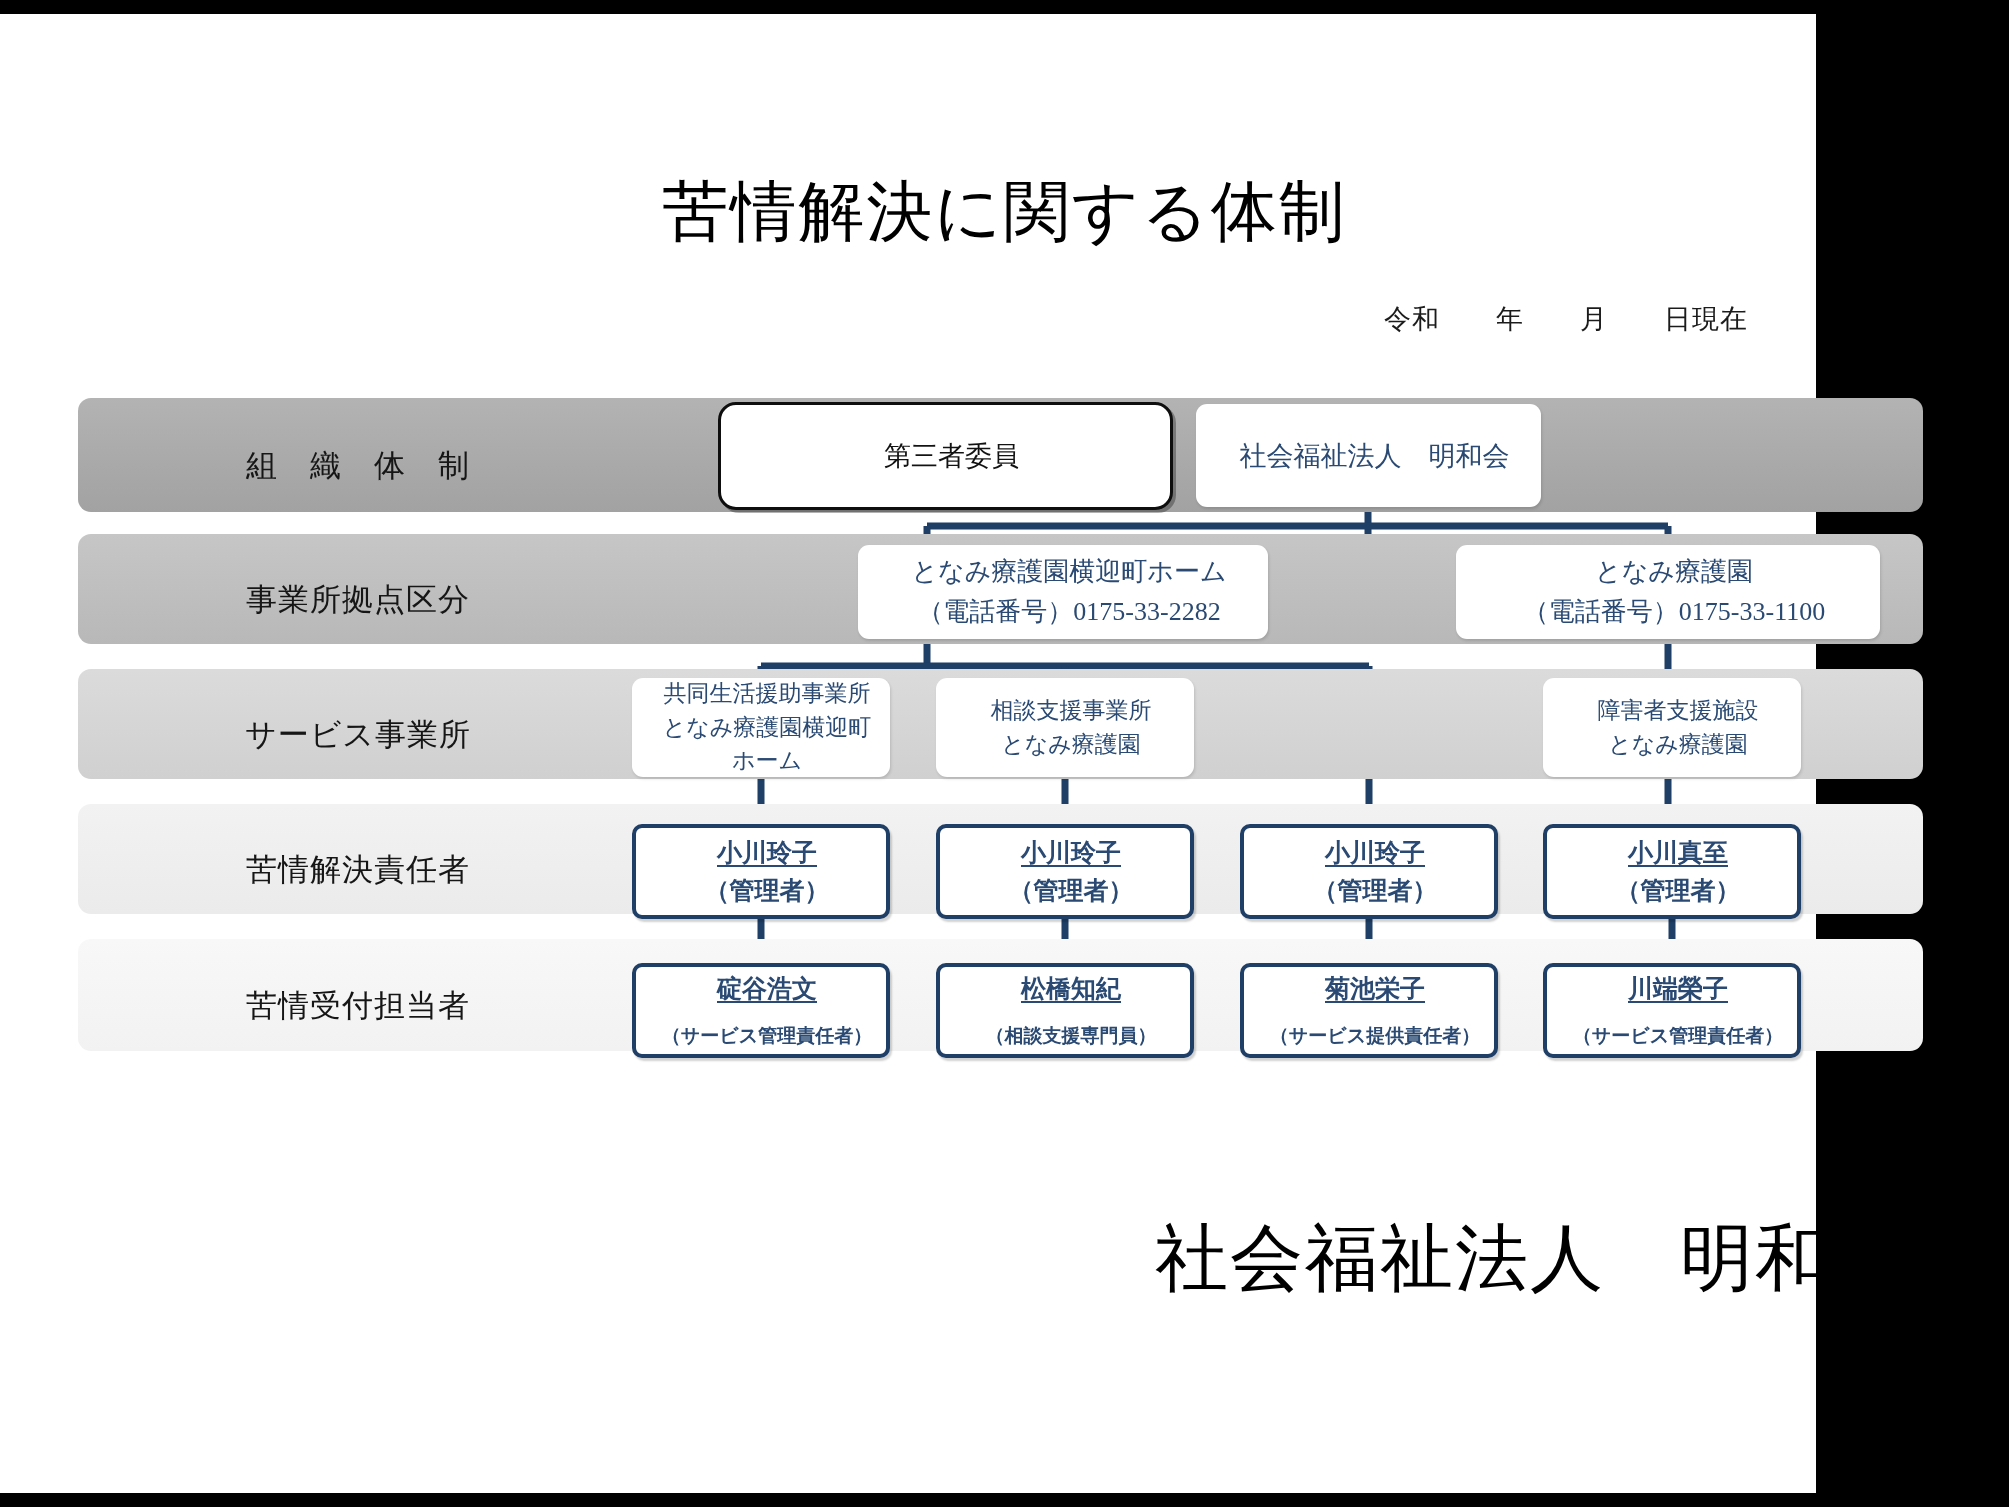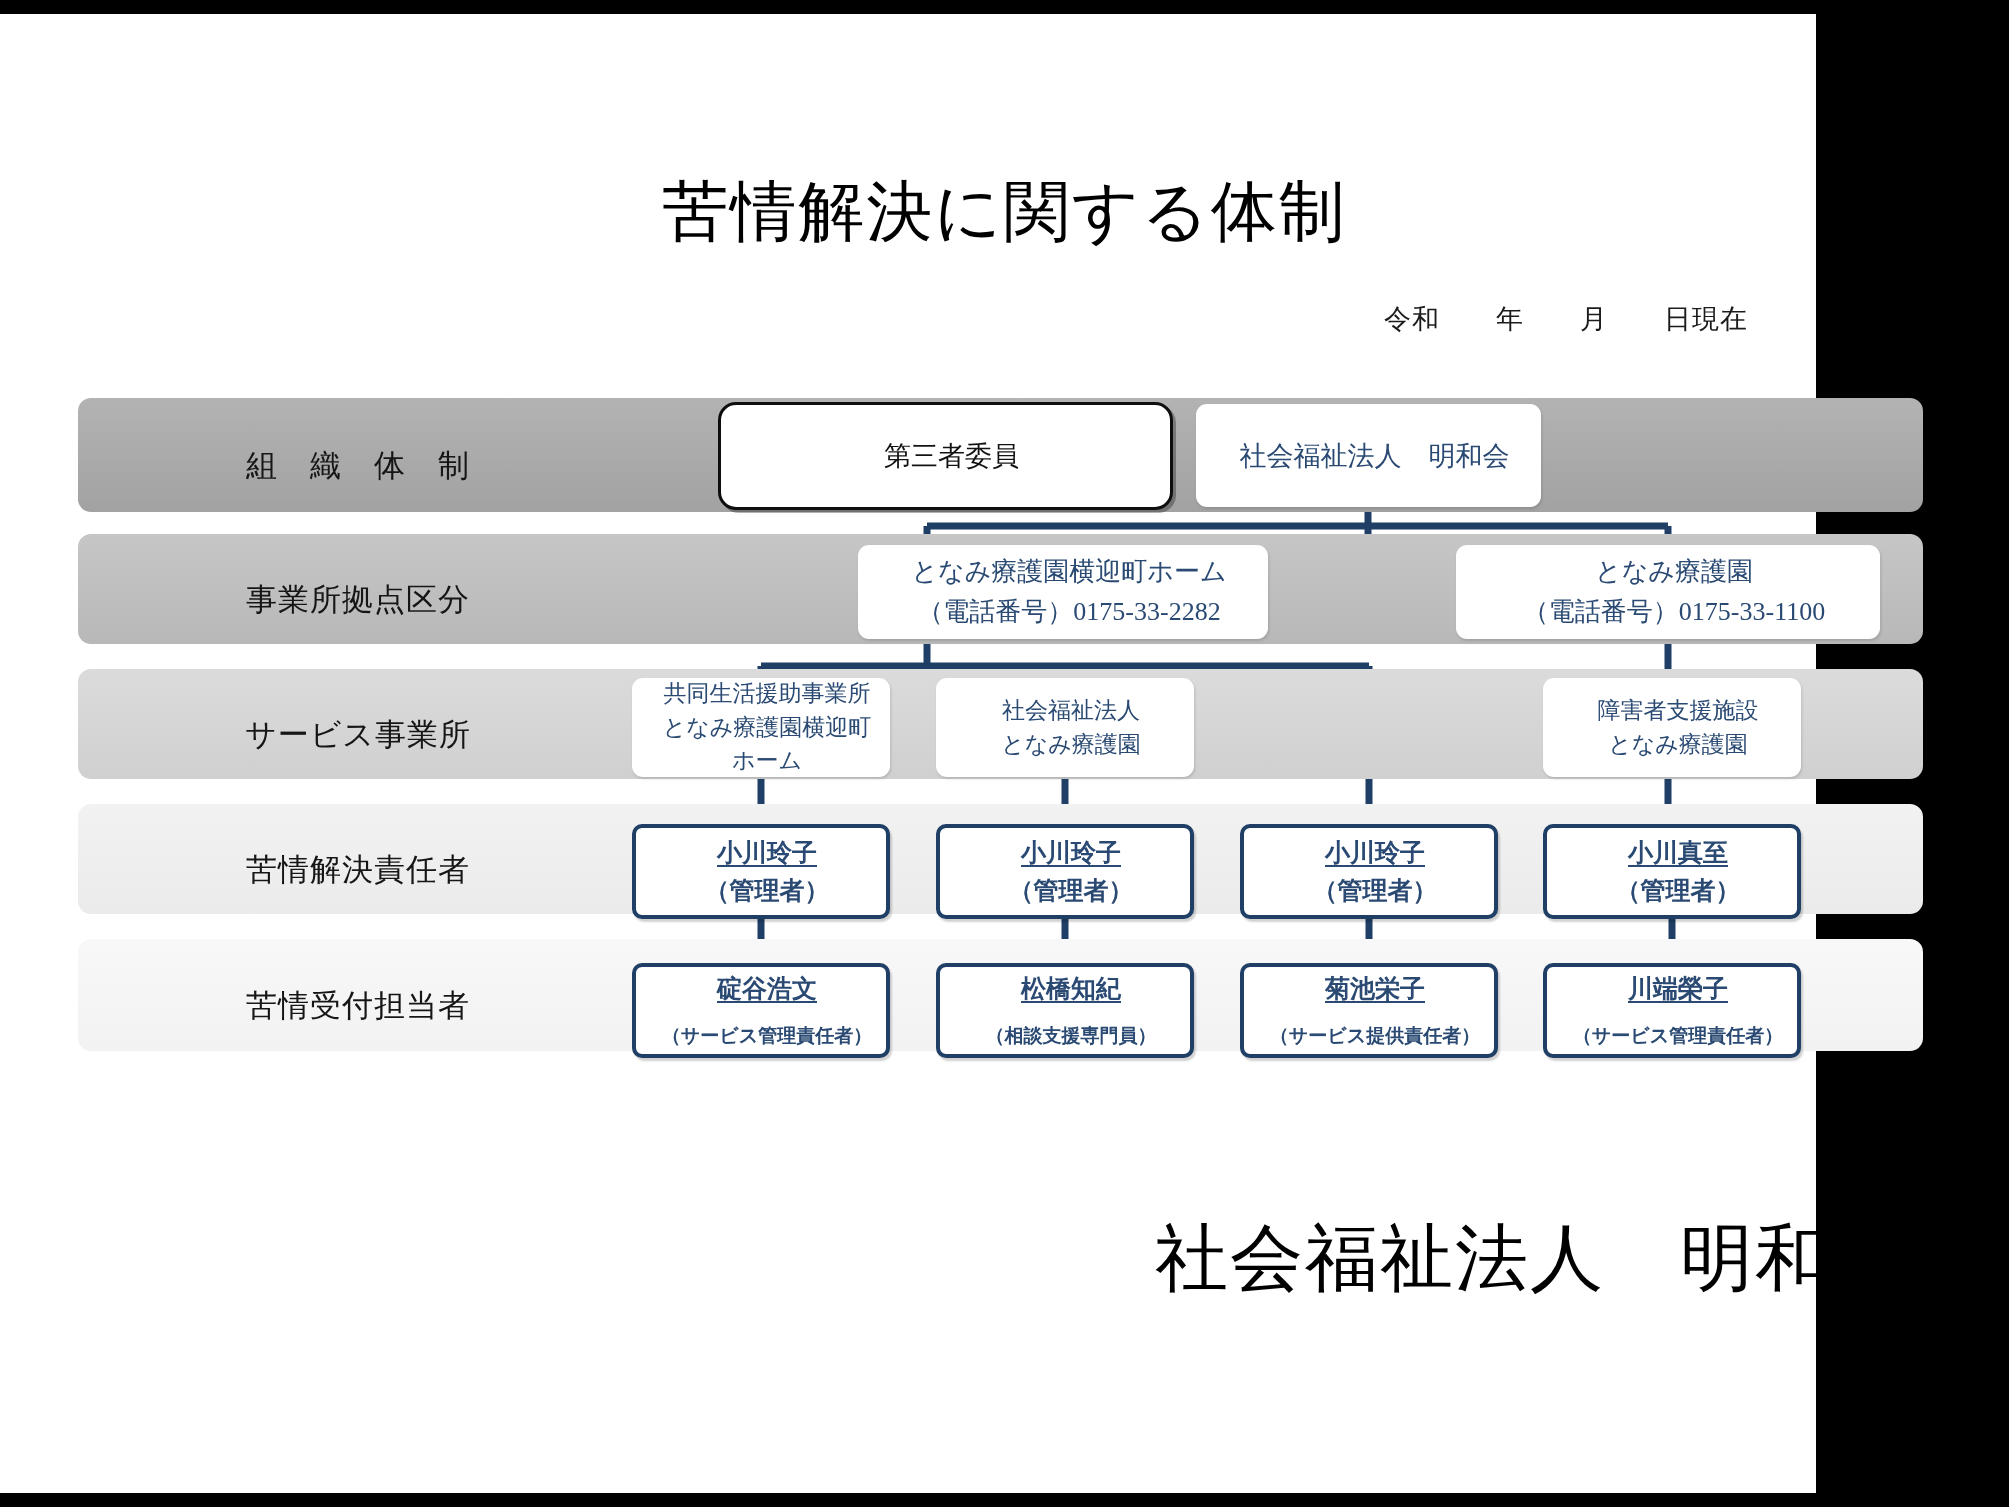--- a/index.html
+++ b/index.html
@@ -224,21 +224,21 @@
     <span class="ln">となみ療護園</span>
     <span class="ln">（電話番号）0175-33-1100</span>
   </div>
 
   <div class="nodebox b-plain svcbox" id="box-svc-0">
     <span class="ln">共同生活援助事業所</span>
     <span class="ln">となみ療護園横迎町</span>
     <span class="ln">ホーム</span>
   </div>
   <div class="nodebox b-plain svcbox" id="box-svc-1">
-    <span class="ln">社会福祉法人</span>
+    <span class="ln">相談支援事業所</span>
     <span class="ln">となみ療護園</span>
   </div>
   <div class="nodebox b-plain svcbox" id="box-svc-3">
     <span class="ln">障害者支援施設</span>
     <span class="ln">となみ療護園</span>
   </div>
 
   <div class="nodebox b-outline resbox" id="box-res-0">
     <span class="ln u">小川玲子</span>
     <span class="ln">（管理者）</span>

